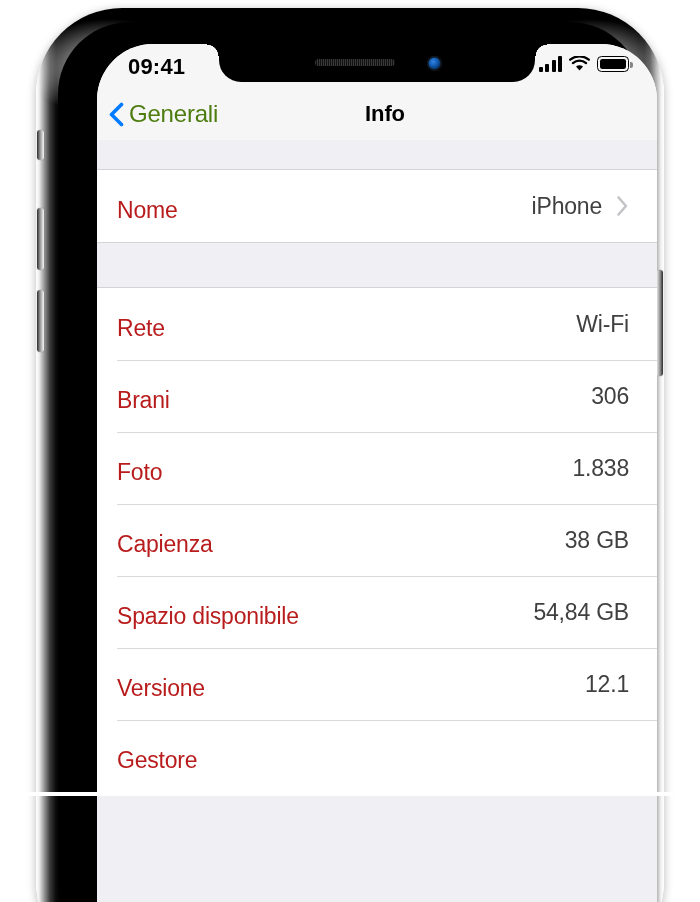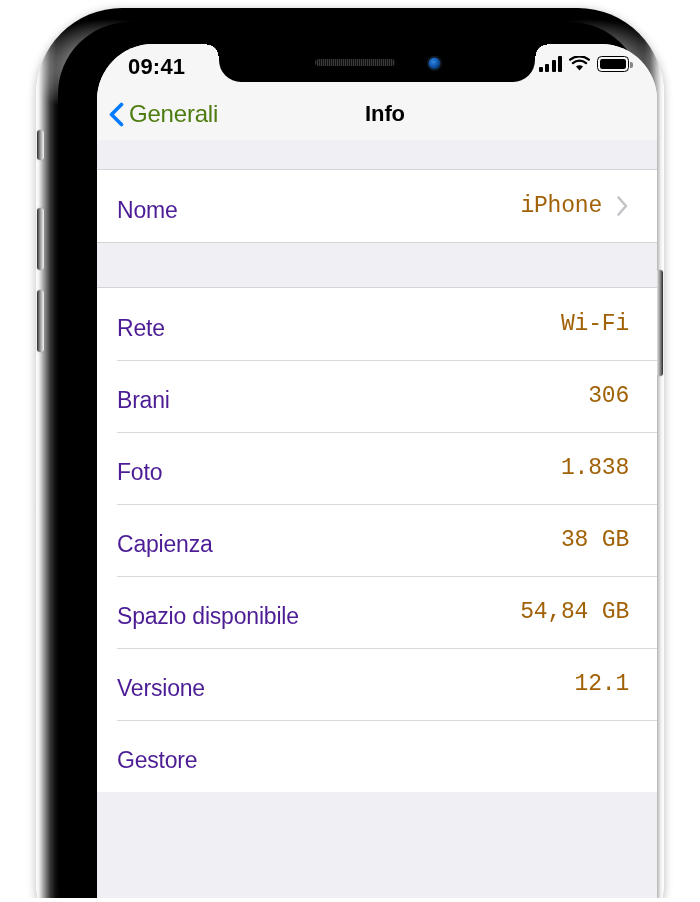--- a/index.html
+++ b/index.html
@@ -12,21 +12,21 @@
     height: 902px;
     overflow: hidden;
     font-family: "Liberation Sans", sans-serif;
     -webkit-font-smoothing: antialiased;
   }
 
   
   #stage {
     position: relative;
     width: 700px;
-    height: 902px;
+    height: 796px;
     background: #ffffff;
   }
 
   
   .phone {
     position: absolute;
     left: 36px;
     top: 8px;
     width: 628px;
     height: 960px;
@@ -289,33 +289,32 @@
     content: "";
     position: absolute;
     left: 20px;
     right: 0;
     top: 0;
     height: 1px;
     background: #d9d9de;
   }
   .row-label {
     font-size: 23px;
-    color: #4c1d95;
+    color: #b91c1c;
     letter-spacing: -0.2px;
     flex: 1 1 auto;
     white-space: nowrap;
     margin-top: 8px;
   }
   .row-value {
     font-size: 23px;
-    color: #a16207;
+    color: #404040;
     letter-spacing: -0.2px;
     white-space: nowrap;
     margin-left: auto;
-    font-family: Liberation Mono, monospace;
   }
   .row-chevron {
     width: 13px;
     height: 22px;
     display: block;
     margin-left: 14px;
     flex: 0 0 auto;
   }
 
   

